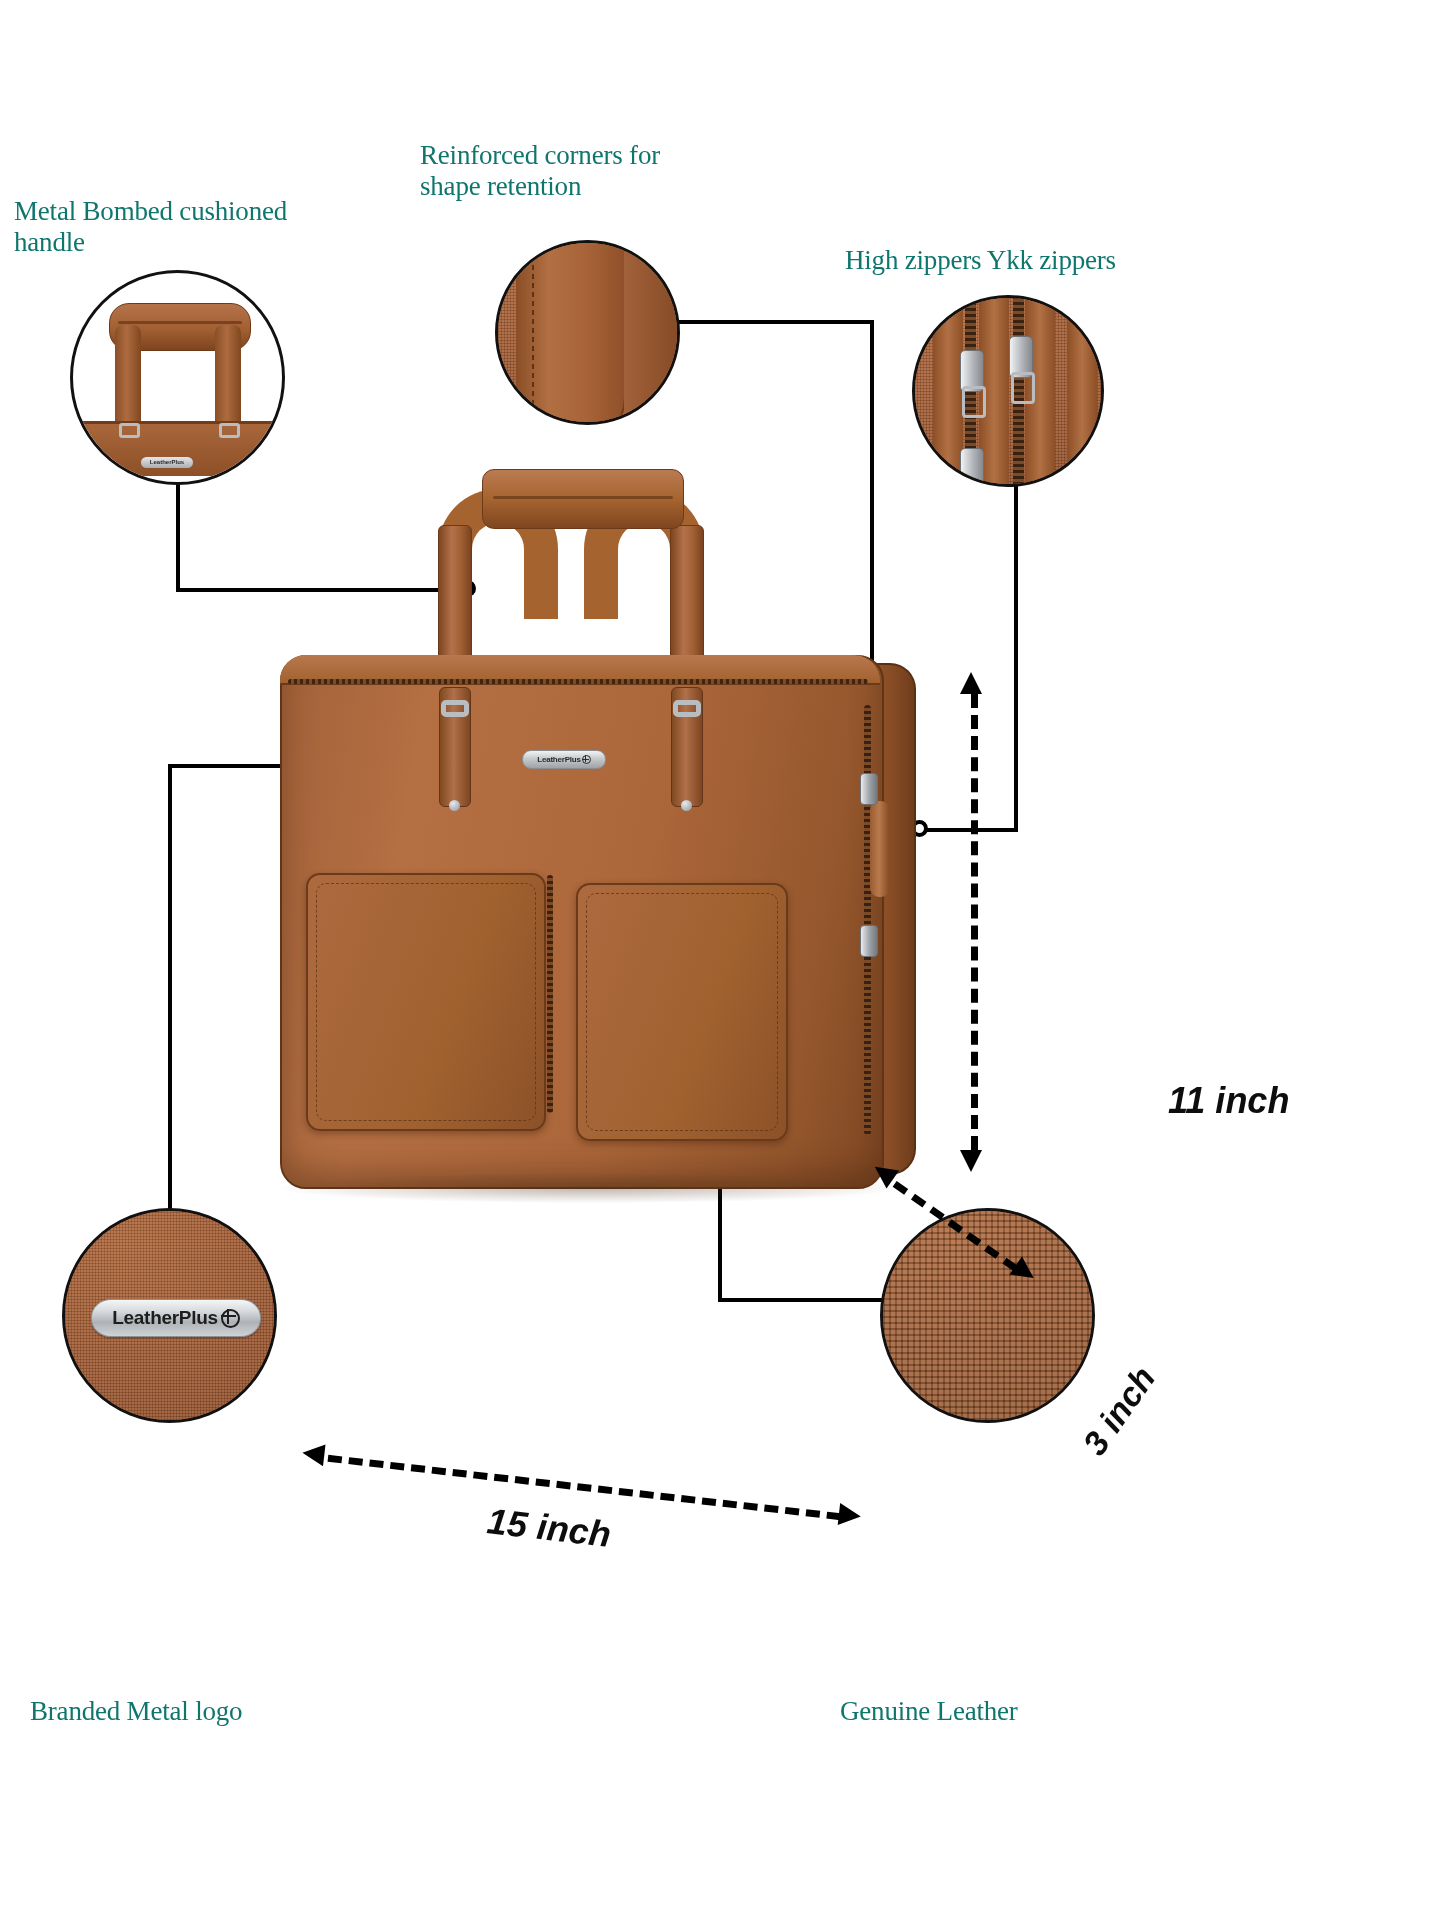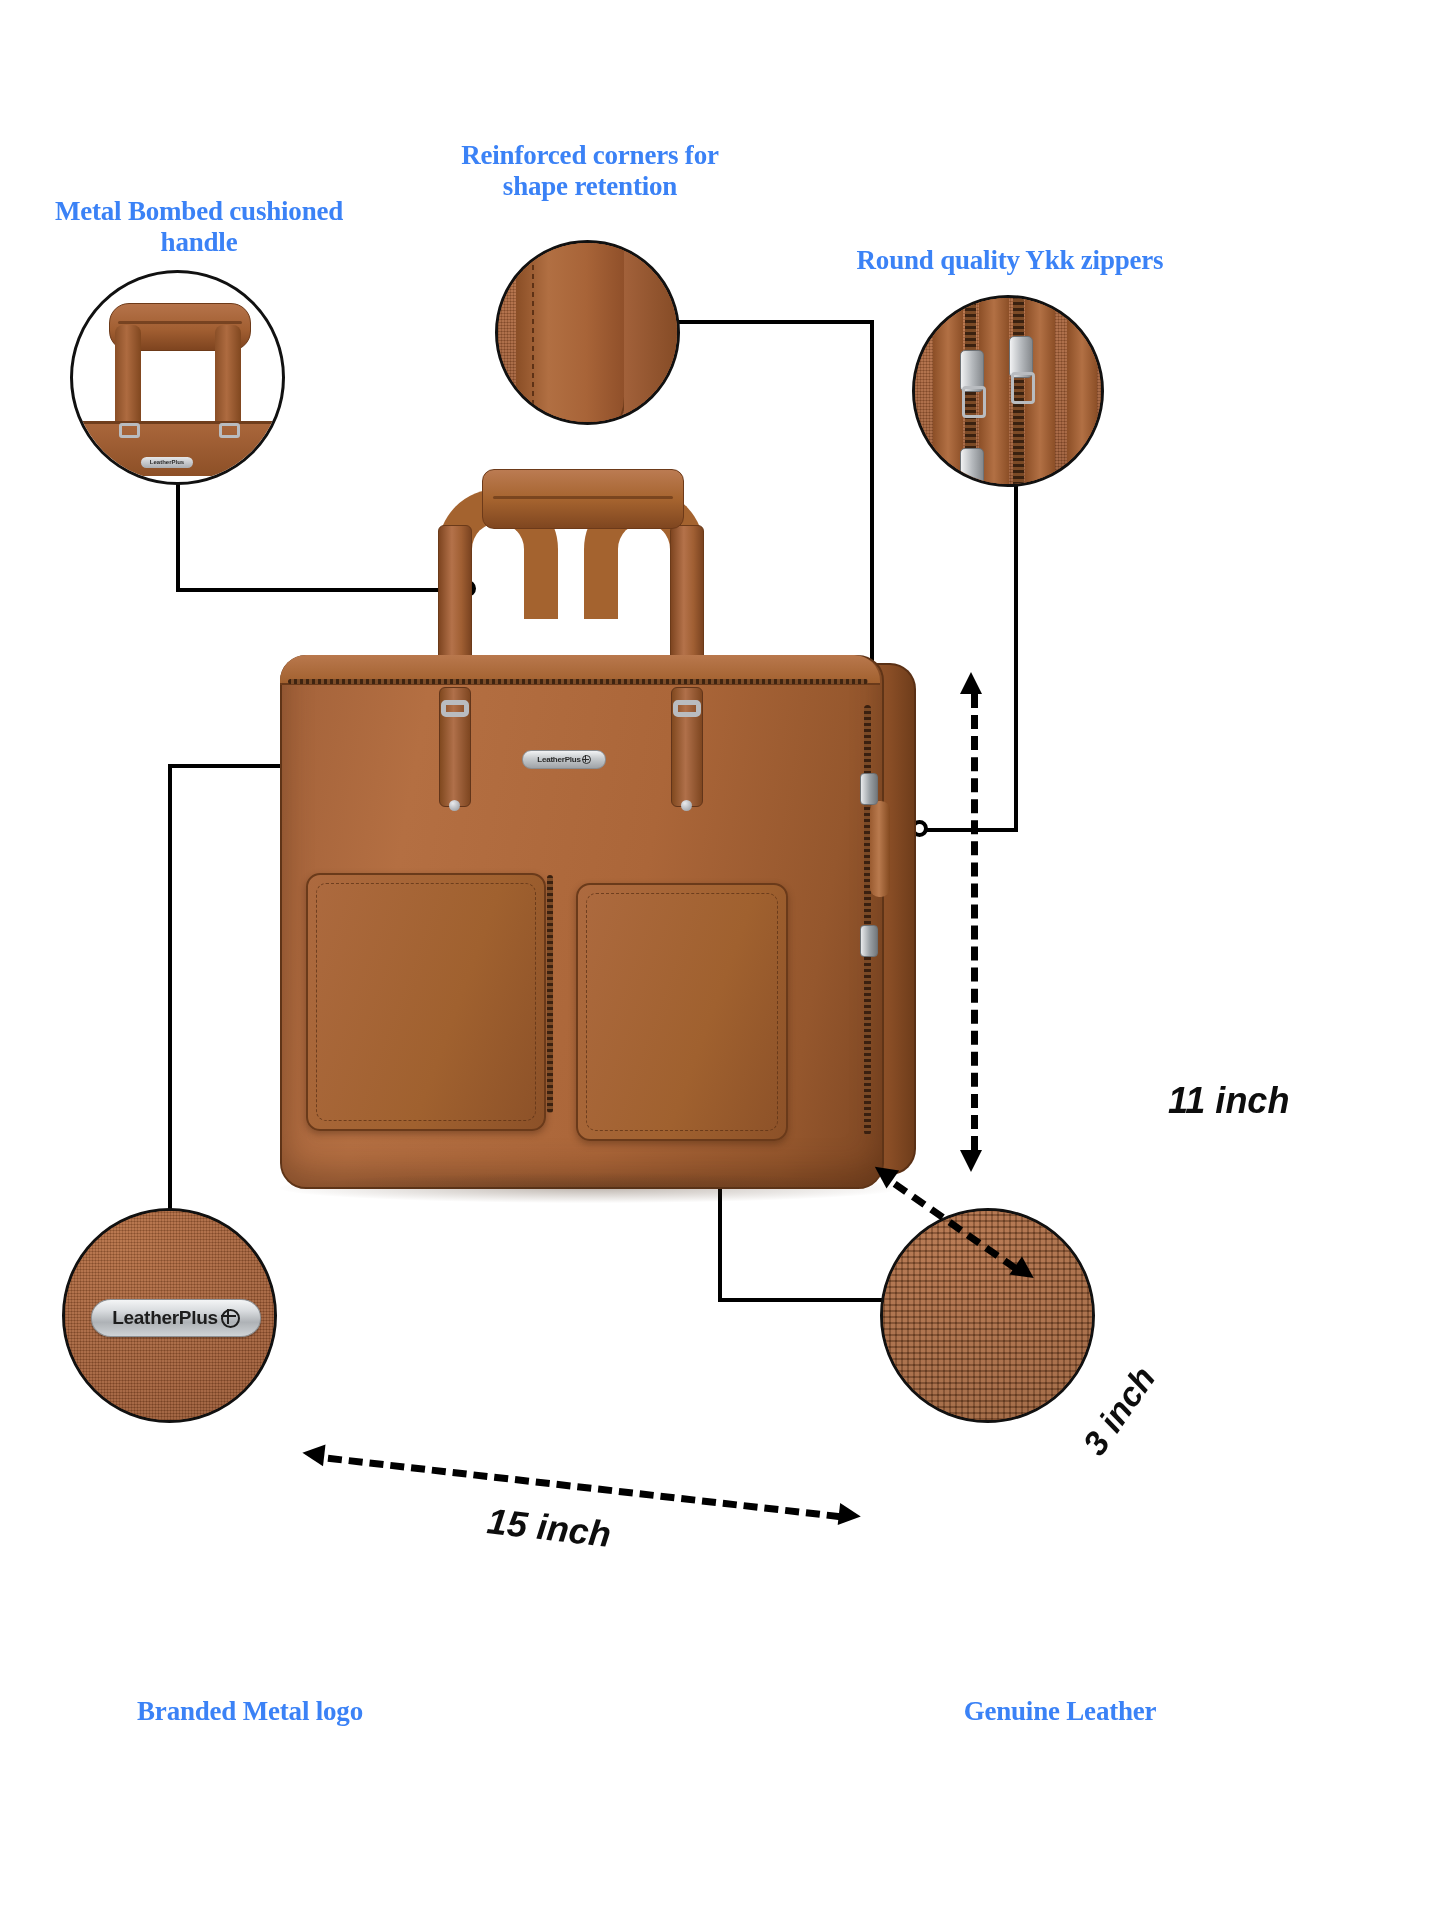--- a/index.html
+++ b/index.html
@@ -5,23 +5,23 @@
   html,body{margin:0;padding:0;background:#fff;}
   body{width:1445px;height:1927px;position:relative;overflow:hidden;
        font-family:"Liberation Serif",serif;color:#111;}
 
   .stage{position:absolute;inset:0;}
 
   
   .label{
     position:absolute;
     font-family:"Liberation Serif",serif;
-    font-weight:700;
-    color:#3b82f6;
-    text-align:center;
+    font-weight:400;
+    color:#0f766e;
+    text-align:left;
     line-height:1.16;
     letter-spacing:-0.2px;
     white-space:pre-line;
   }
   .label.l-handle{left:14px;  top:196px;  width:370px; font-size:27px;}
   .label.l-corner{left:420px; top:140px;  width:340px; font-size:27px;}
   .label.l-zip   {left:845px; top:245px;  width:330px; font-size:27px;}
   .label.l-logo  {left:30px;  top:1696px; width:440px; font-size:27px;}
   .label.l-genui {left:840px; top:1696px; width:440px; font-size:27px;}
 
@@ -454,21 +454,21 @@
   <div style="position:absolute;left:888px;top:1148px;width:220px;height:220px;transform:rotate(35deg);transform-origin:left top;">
     <div class="dash horiz" style="left:26px;top:22px;width:148px;"></div>
     <div class="arrow left" style="left:0px;top:12px;"></div>
     <div class="arrow right" style="left:172px;top:12px;"></div>
   </div>
 
   <div class="label l-handle">Metal Bombed cushioned
 handle</div>
   <div class="label l-corner">Reinforced corners for
 shape retention</div>
-  <div class="label l-zip">Round quality Ykk zippers</div>
+  <div class="label l-zip">High zippers Ykk zippers</div>
   <div class="label l-genui">Genuine Leather</div>
   <div class="label l-logo">Branded Metal logo</div>
 
   <div class="dim d15">15 inch</div>
   <div class="dim d11">11 inch</div>
   <div class="dim d3">3 inch</div>
 
 </div>
 
 </body></html>

